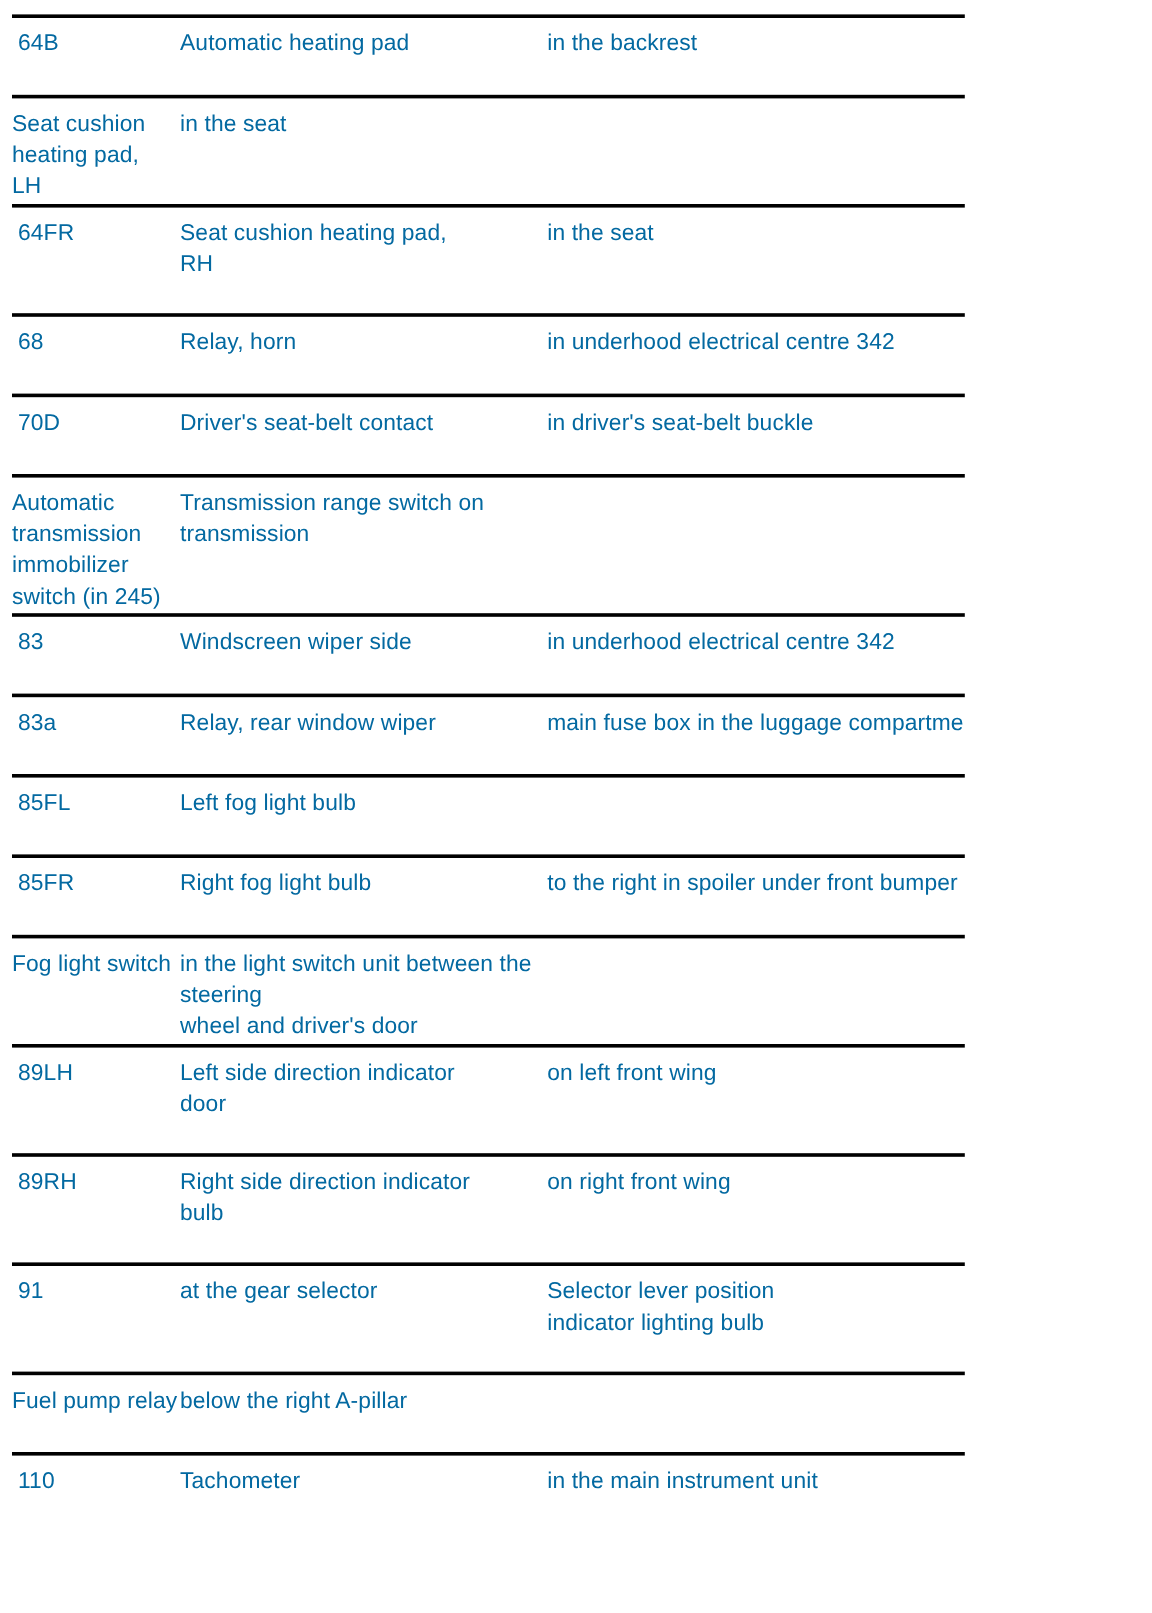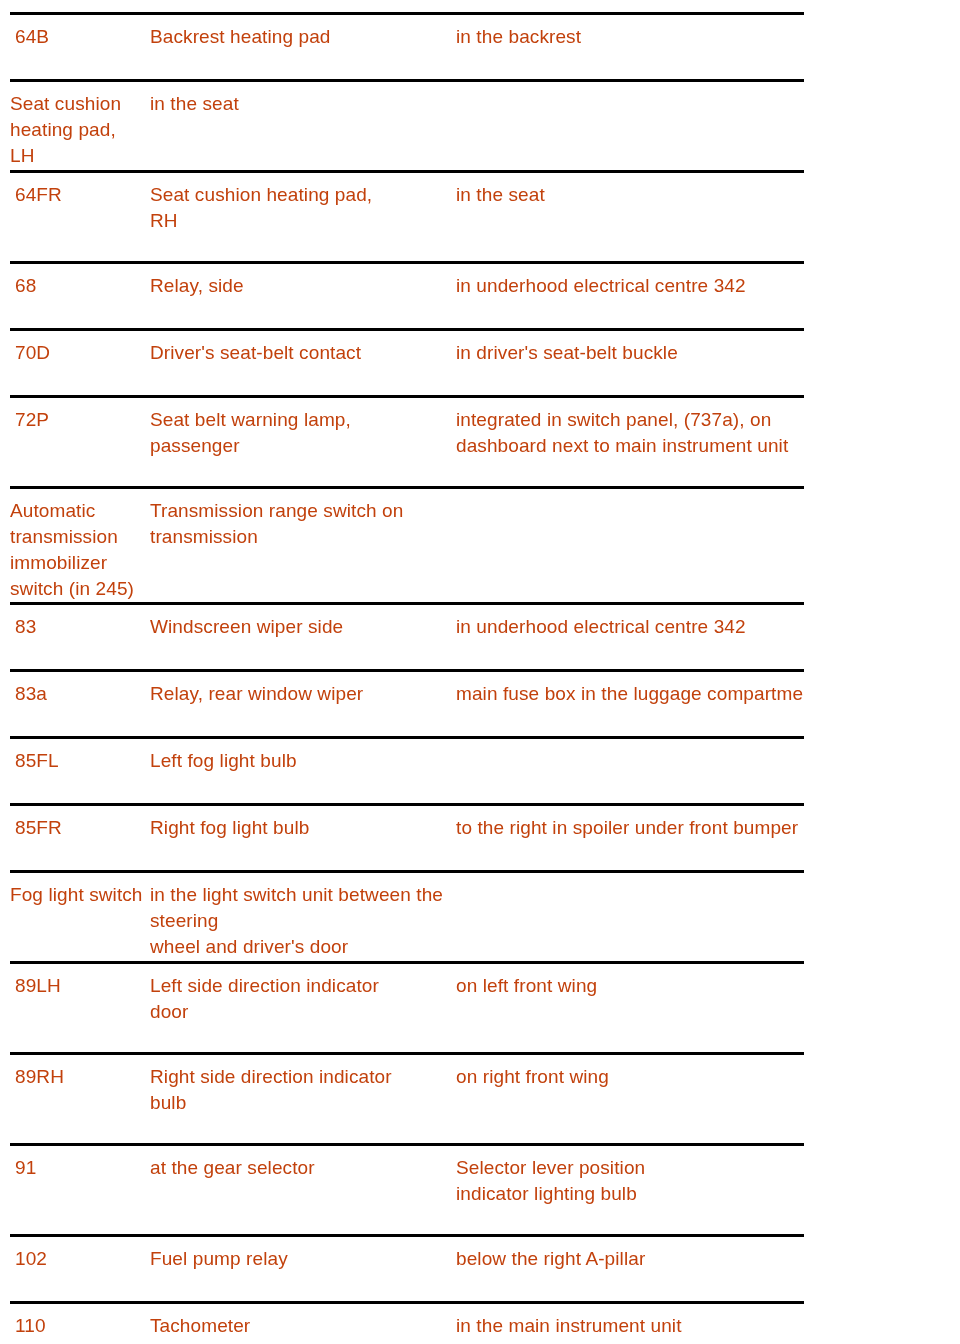--- a/index.html
+++ b/index.html
@@ -6,21 +6,21 @@
     margin: 0;
     padding: 0;
     background: #ffffff;
   }
   .page {
     position: relative;
     width: 804px;
     height: 1344px;
     background: #ffffff;
     font-family: "Liberation Sans", "DejaVu Sans", sans-serif;
-    color: #c2410c;
+    color: #0369a1;
     overflow: hidden;
   }
   .ctable {
     position: absolute;
     left: 10px;
     top: 12px;
     width: 898px;
   }
   .row {
     display: grid;
@@ -47,56 +47,49 @@
   }
 </style>
 </head>
 <body>
 
 <div class="page">
   <div class="ctable">
 
     <div class="row">
       <div class="cell code">64B</div>
-      <div class="cell comp">Backrest heating pad</div>
+      <div class="cell comp">Automatic heating pad</div>
       <div class="cell loc">in the backrest</div>
     </div>
 
     <div class="row tall">
       <div class="cell comp">Seat cushion heating pad,
 LH</div>
       <div class="cell loc">in the seat</div>
     </div>
 
     <div class="row tall">
       <div class="cell code">64FR</div>
       <div class="cell comp">Seat cushion heating pad,
 RH</div>
       <div class="cell loc">in the seat</div>
     </div>
 
     <div class="row">
       <div class="cell code">68</div>
-      <div class="cell comp">Relay, side</div>
+      <div class="cell comp">Relay, horn</div>
       <div class="cell loc">in underhood electrical centre 342</div>
     </div>
 
     <div class="row">
       <div class="cell code">70D</div>
       <div class="cell comp">Driver's seat-belt contact</div>
       <div class="cell loc">in driver's seat-belt buckle</div>
     </div>
 
-    <div class="row tall">
-      <div class="cell code">72P</div>
-      <div class="cell comp">Seat belt warning lamp,
-passenger</div>
-      <div class="cell loc">integrated in switch panel, (737a), on
-dashboard next to main instrument unit</div>
-    </div>
 
     <div class="row tall">
       <div class="cell comp">Automatic transmission
 immobilizer switch (in 245)</div>
       <div class="cell loc">Transmission range switch on transmission</div>
     </div>
 
     <div class="row">
       <div class="cell code">83</div>
       <div class="cell comp">Windscreen wiper side</div>
@@ -141,21 +134,20 @@
     </div>
 
     <div class="row tall">
       <div class="cell code">91</div>
       <div class="cell loc">at the gear selector</div>
       <div class="cell comp">Selector lever position
 indicator lighting bulb</div>
     </div>
 
     <div class="row">
-      <div class="cell code">102</div>
       <div class="cell comp">Fuel pump relay</div>
       <div class="cell loc">below the right A-pillar</div>
     </div>
 
     <div class="row">
       <div class="cell code">110</div>
       <div class="cell comp">Tachometer</div>
       <div class="cell loc">in the main instrument unit</div>
     </div>
 

